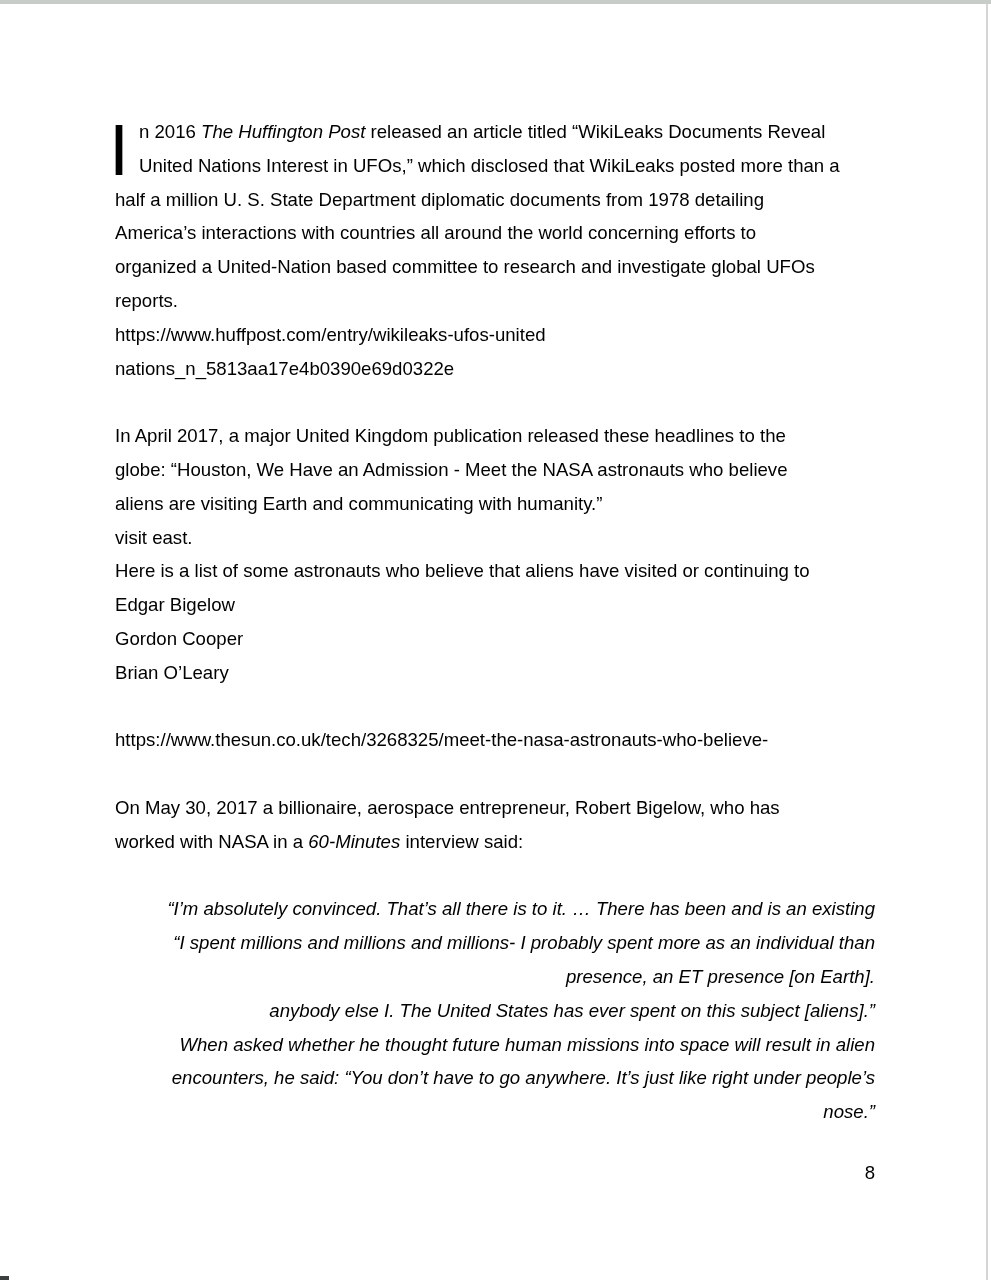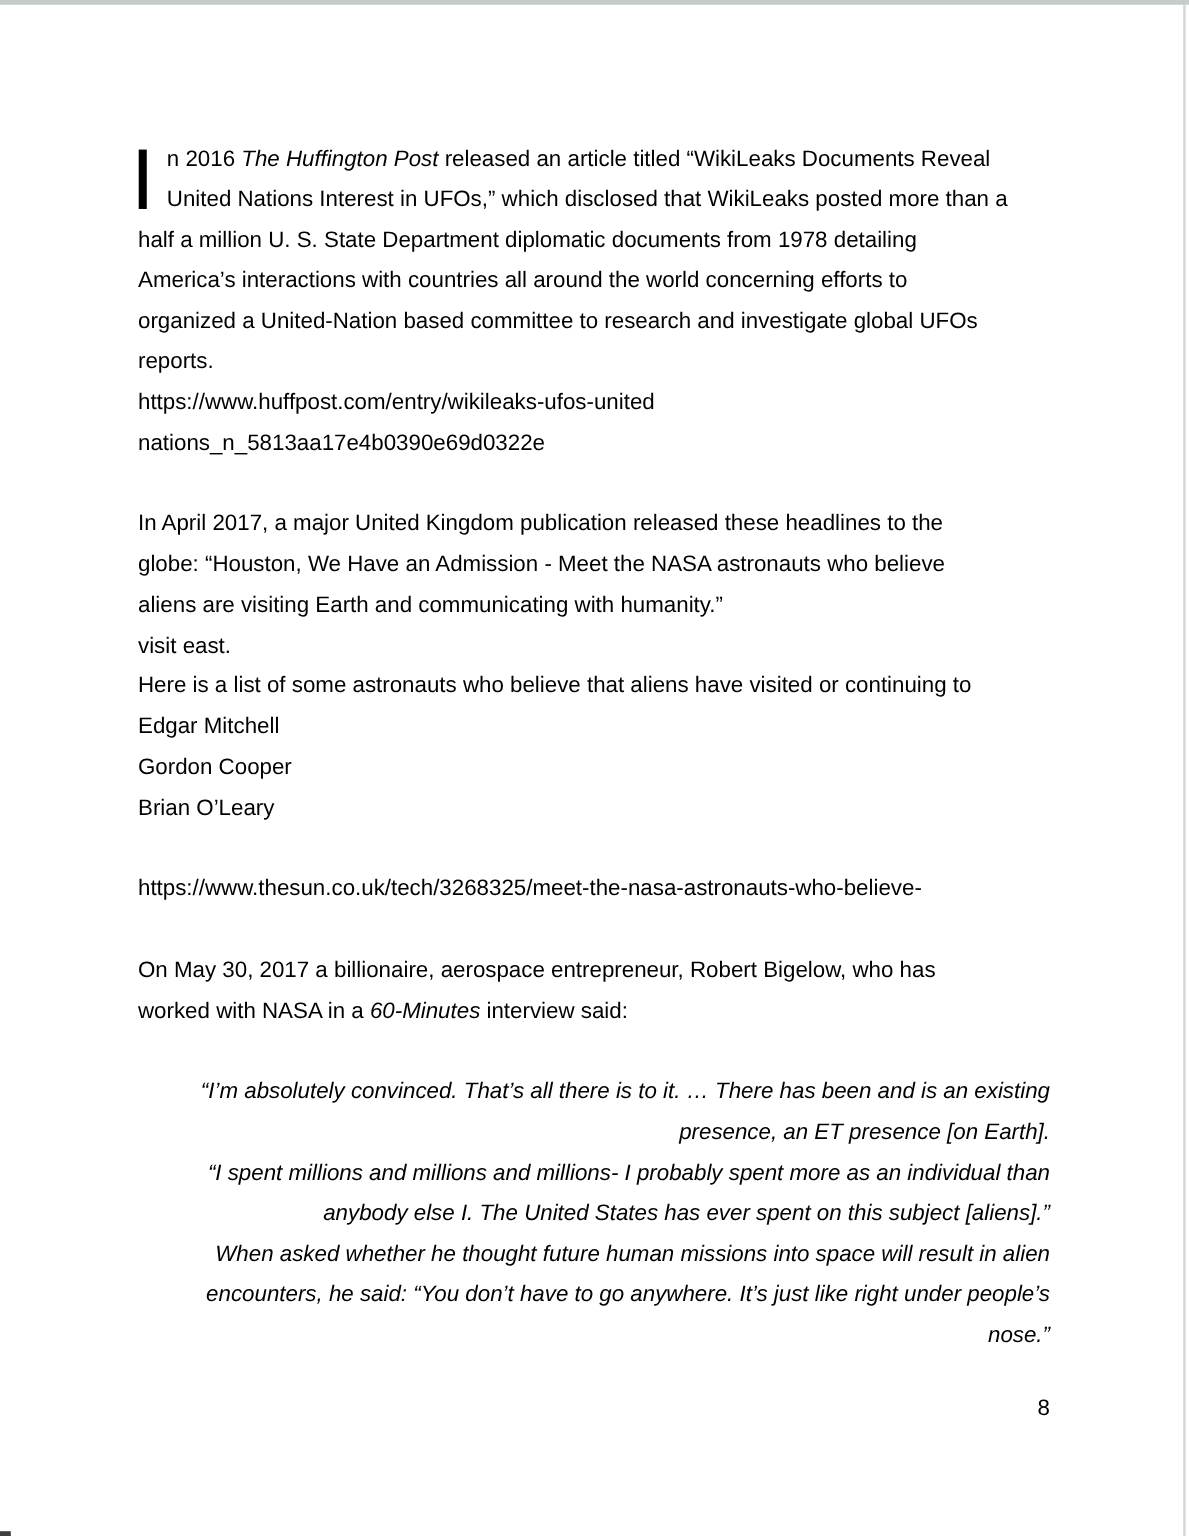--- a/index.html
+++ b/index.html
@@ -106,42 +106,42 @@
 
     <div>
       <div class="line">In April 2017, a major United Kingdom publication released these headlines to the</div>
       <div class="line">globe: “Houston, We Have an Admission - Meet the NASA astronauts who believe</div>
       <div class="line">aliens are visiting Earth and communicating with humanity.”</div>
       <div class="line">visit east.</div>
       <div class="line">Here is a list of some astronauts who believe that aliens have visited or continuing to</div>
     </div>
 
     <div>
-      <div class="line">Edgar Mitchell</div>
+      <div class="line">Edgar Bigelow</div>
       <div class="line">Gordon Cooper</div>
       <div class="line">Brian O’Leary</div>
     </div>
 
     <div class="blank"></div>
 
     <div class="line link-line">https://www.thesun.co.uk/tech/3268325/meet-the-nasa-astronauts-who-believe-</div>
 
     <div class="blank"></div>
 
     <div>
       <div class="line">On May 30, 2017 a billionaire, aerospace entrepreneur, Robert Bigelow, who has</div>
       <div class="line"><span>worked with NASA in a </span><span class="italic">60-Minutes</span><span> interview said:</span></div>
     </div>
 
     <div class="blank"></div>
 
     <div class="quote">
       <div class="line">“I’m absolutely convinced. That’s all there is to it. … There has been and is an existing</div>
+      <div class="line">“I spent millions and millions and millions- I probably spent more as an individual than</div>
       <div class="line">presence, an ET presence [on Earth].</div>
-      <div class="line">“I spent millions and millions and millions- I probably spent more as an individual than</div>
       <div class="line">anybody else I. The United States has ever spent on this subject [aliens].”</div>
       <div class="line">When asked whether he thought future human missions into space will result in alien</div>
       <div class="line">encounters, he said: “You don’t have to go anywhere. It’s just like right under people’s</div>
       <div class="line">nose.”</div>
     </div>
 
     <div class="page-number">8</div>
 
   </div>
 

